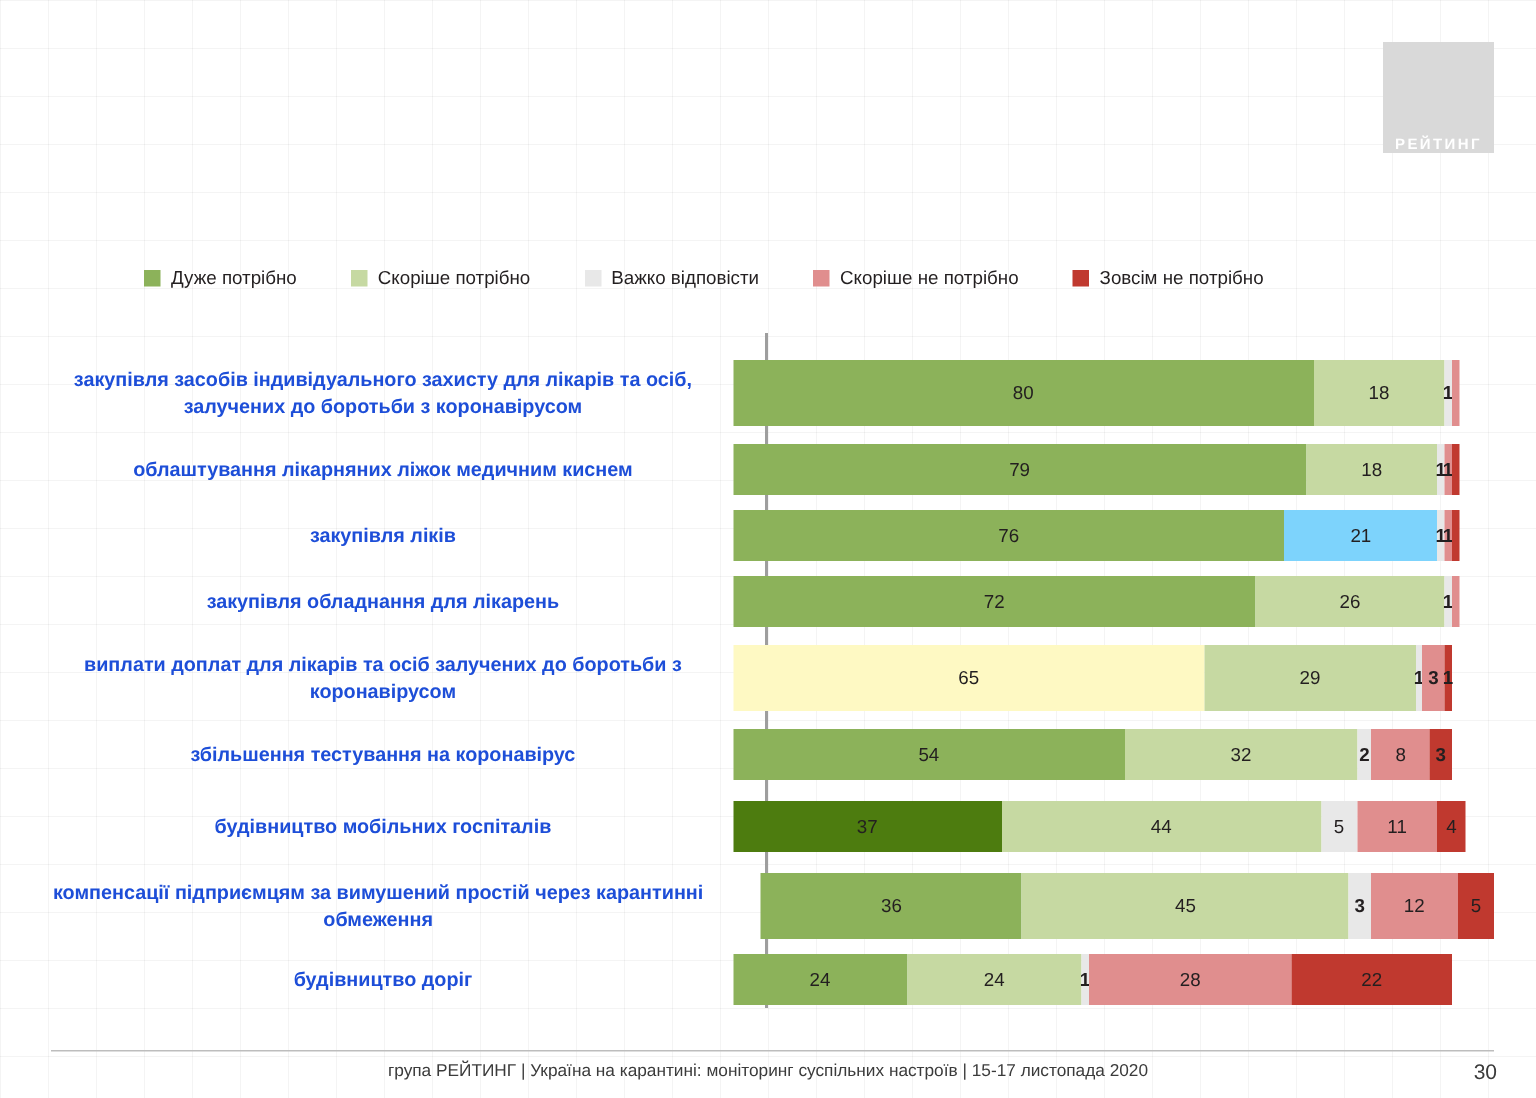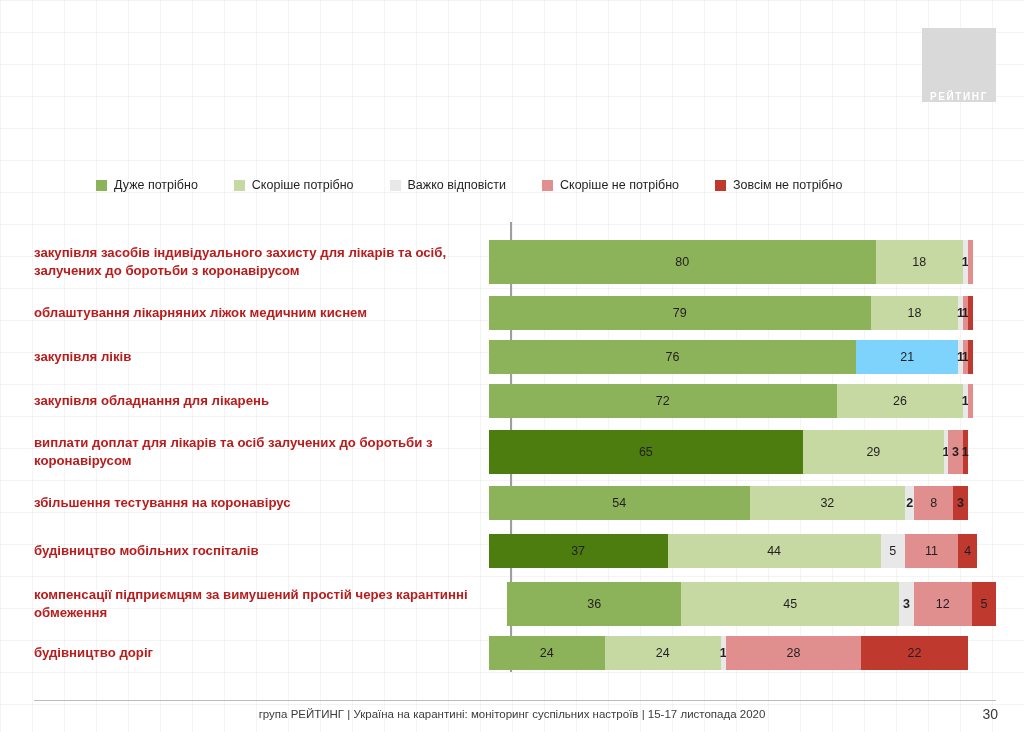--- a/index.html
+++ b/index.html
@@ -97,25 +97,25 @@
   .row {
     position: absolute;
     left: 0;
     width: 962px;
     display: flex;
     align-items: center;
   }
   .row-label {
     width: 476px;
     padding-right: 12px;
-    text-align: left;
+    text-align: center;
     font-size: 13.2px;
     font-weight: bold;
     line-height: 1.35;
-    color: #b91c1c;
+    color: #1d4ed8;
   }
   .bars {
     position: relative;
     height: 34px;
     display: flex;
     align-items: stretch;
     width: 532px;
   }
   .seg {
     position: relative;
@@ -258,21 +258,21 @@
           </div>
           <div class="seg" style="width: 4.84px; background: rgb(232, 232, 232);">
             <span class="seg-label-out" style="color: rgb(35, 31, 32);">1</span>
           </div>
           <div class="seg" style="width: 4.84px; background: rgb(224, 142, 142);"></div>
         </div>
       </div>
       <div class="row" style="top: 208px;">
         <div class="row-label">виплати доплат для лікарів та осіб залучених до боротьби з коронавірусом</div>
         <div class="bars" style="height: 44px;">
-          <div class="seg" style="width: 314.6px; background: #4d7c0f;">
+          <div class="seg" style="width: 314.6px; background: #fef9c3;">
             <span>65</span>
           </div>
           <div class="seg" style="width: 140.36px; background: rgb(198, 217, 162);">
             <span>29</span>
           </div>
           <div class="seg" style="width: 4.84px; background: rgb(232, 232, 232);">
             <span class="seg-label-out" style="color: rgb(35, 31, 32);">1</span>
           </div>
           <div class="seg" style="width: 14.52px; background: rgb(224, 142, 142);">
             <span class="seg-label-out" style="color: rgb(35, 31, 32);">3</span>

